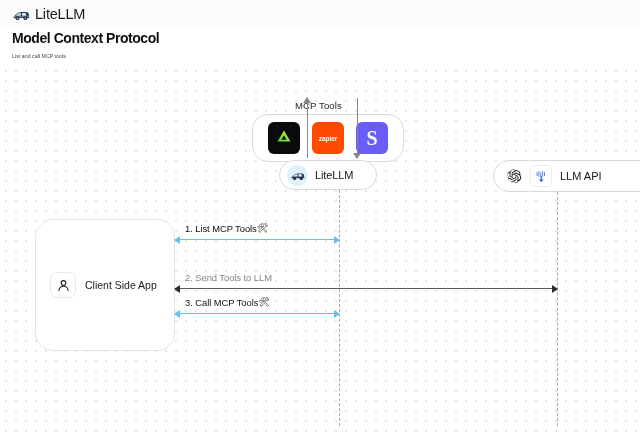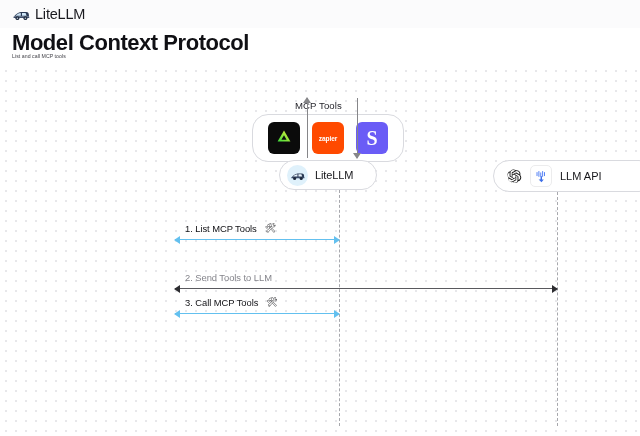--- a/index.html
+++ b/index.html
@@ -36,21 +36,21 @@
     font-size: 14.5px;
     color: #1b1b20;
     letter-spacing: -0.2px;
   }
   .truck-logo { display:block; }
 
   
   #page-title {
     position: absolute;
     left: 12px; top: 30px;
-    font-size: 22px;
+    font-size: 14px;
     font-weight: bold;
     color: #101014;
     letter-spacing: -0.45px;
   }
   #page-subtitle {
     position: absolute;
     left: 12px; top: 53px;
     font-size: 5.2px;
     color: #3f3f46;
     letter-spacing: 0.05px;
@@ -235,21 +235,21 @@
   .msg .head.left  { left: -1px; }
   .msg .head.right { right: -1px; }
   .msg-label {
     position: absolute;
     bottom: 7px;
     left: 10px;
     font-size: 9.4px;
     white-space: nowrap;
     display: flex;
     align-items: center;
-    gap: 8px;
+    gap: 0;
     letter-spacing: -0.05px;
   }
 
   .msg.blue .line { background: #63c0ef; }
   .msg.blue .head.left  { border-right: 6.5px solid #63c0ef; }
   .msg.blue .head.right { border-left: 6.5px solid #63c0ef; }
   .msg.blue .msg-label { color: #121216; }
 
   .msg.gray .line { background: #59595e; }
   .msg.gray .head.left  { border-right: 6.5px solid #2d2d31; }
@@ -362,20 +362,29 @@
         </g>
         <path d="M9.4 9.6 h1.3 v4.4 h2.3 L10.05 17.6 L6.1 14 h2.3 Z" fill="#3f6fe8"></path>
       </svg>
     </span>
     <span class="node-label">LLM API</span>
   </div>
 
   <div class="lifeline" id="lifeline-litellm"></div>
   <div class="lifeline" id="lifeline-llmapi"></div>
 
+  <div id="node-client" class="node">
+    <span class="sq-badge" style="width:26px;height:26px;border-radius:7px;border-color:#e9eaee;">
+      <svg width="15" height="15" viewBox="0 0 20 20" aria-hidden="true">
+        <circle cx="10" cy="6.6" r="3.1" fill="none" stroke="#1b1b1f" stroke-width="1.35"></circle>
+        <path d="M3.9 16.6 a6.1 5.6 0 0 1 12.2 0" fill="none" stroke="#1b1b1f" stroke-width="1.35" stroke-linecap="round"></path>
+      </svg>
+    </span>
+    <span class="node-label">Client Side App</span>
+  </div>
 
   <div class="msg blue" id="msg-1">
     <div class="msg-label">
       <span>1. List MCP Tools</span>
       <span class="tools-emoji">🛠</span>
     </div>
     <div class="line"></div>
     <div class="head left"></div>
     <div class="head right"></div>
   </div>

